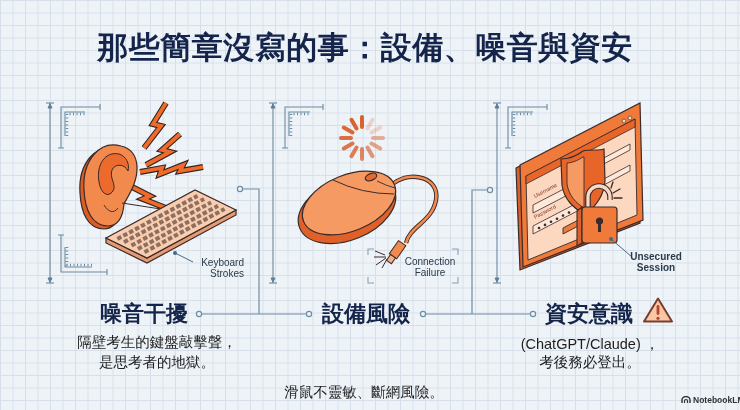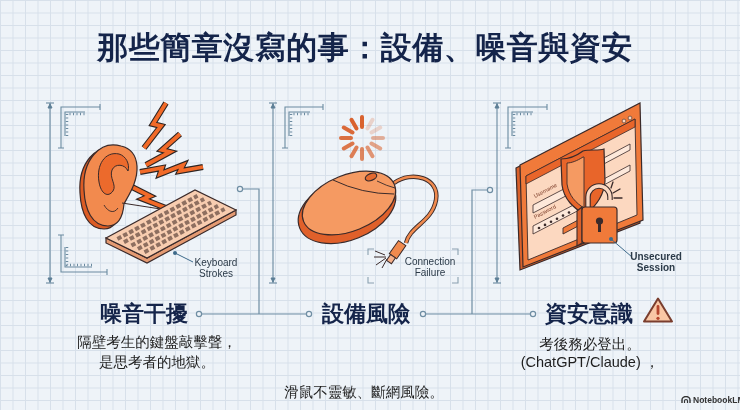--- a/index.html
+++ b/index.html
@@ -213,21 +213,21 @@
       <line x1="611" y1="188" x2="613" y2="182"></line>
     </g>
   </g>
 
   <g>
     <line x1="611" y1="239" x2="632" y2="257" stroke="#3d6a8a" stroke-width="1"></line>
     <circle cx="611" cy="239" r="2" fill="#3d6a8a"></circle>
   </g>
 </svg>
 
-<div class="abs label" style="left:188px; top:257px; width:56px;">
+<div class="abs label" style="left:188px; top:257px; width:56px;text-align:right;">
   <div>Keyboard</div>
   <div>Strokes</div>
 </div>
 <div class="abs label" style="left:399px; top:256px; width:62px;">
   <div>Connection</div>
   <div>Failure</div>
 </div>
 <div class="abs label" style="left:628px; top:251px; width:56px;font-weight:bold;">
   <div>Unsecured</div>
   <div>Session</div>
@@ -244,22 +244,22 @@
 </svg>
 
 <div class="abs desc" style="left:56px; top:332px; width:202px; line-height:20px;">
   <div>隔壁考生的鍵盤敲擊聲，</div>
   <div>是思考者的地獄。</div>
 </div>
 <div class="abs desc" style="left:264px; top:334px; width:200px; line-height:20px;margin-top:48px;">
   <div>滑鼠不靈敏、斷網風險。</div>
 </div>
 <div class="abs desc" style="left:490px; top:336px; width:200px; line-height:17.5px;">
+  <div>(ChatGPT/Claude) ，</div>
   <div>考後務必登出。</div>
-  <div>(ChatGPT/Claude) ，</div>
 </div>
 
 <div id="brand" class="abs">
   <svg width="10" height="8" viewBox="0 0 10 8">
     <path d="M1,7 V4 A4,3.5 0 0 1 9,4 V7" fill="none" stroke="#333" stroke-width="1.4"></path>
     <path d="M3.5,7 V5 A1.5,1.5 0 0 1 6.5,5 V7" fill="none" stroke="#333" stroke-width="1.2"></path>
   </svg>
   <span>NotebookLM</span>
 </div>
 

